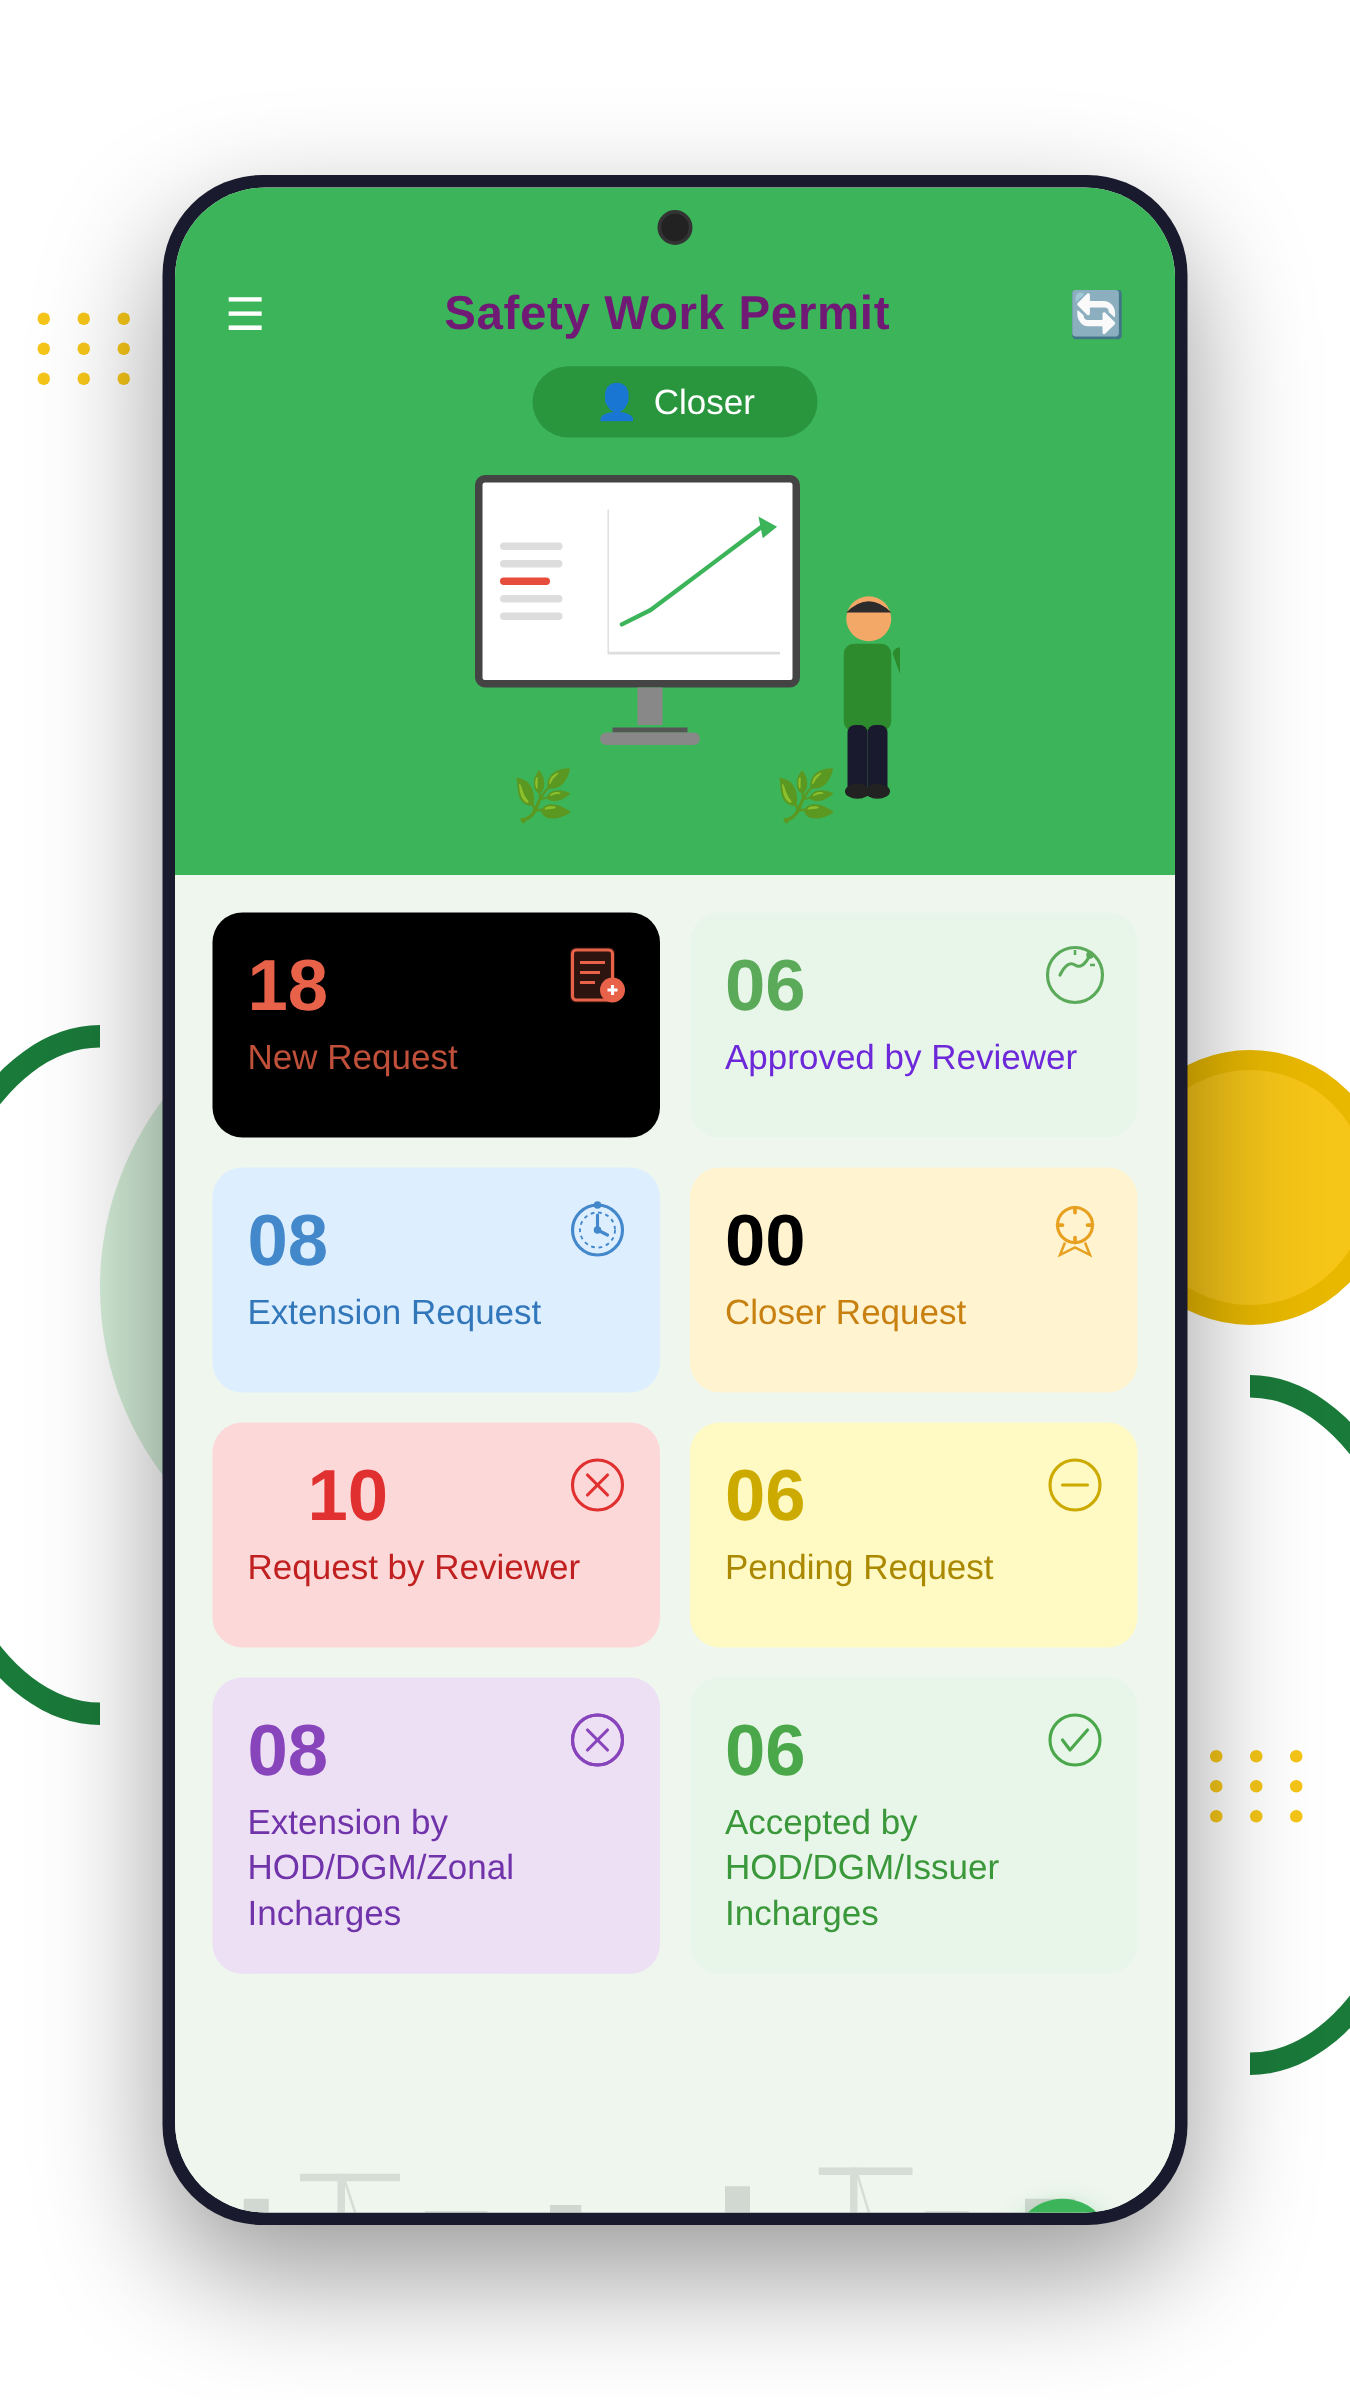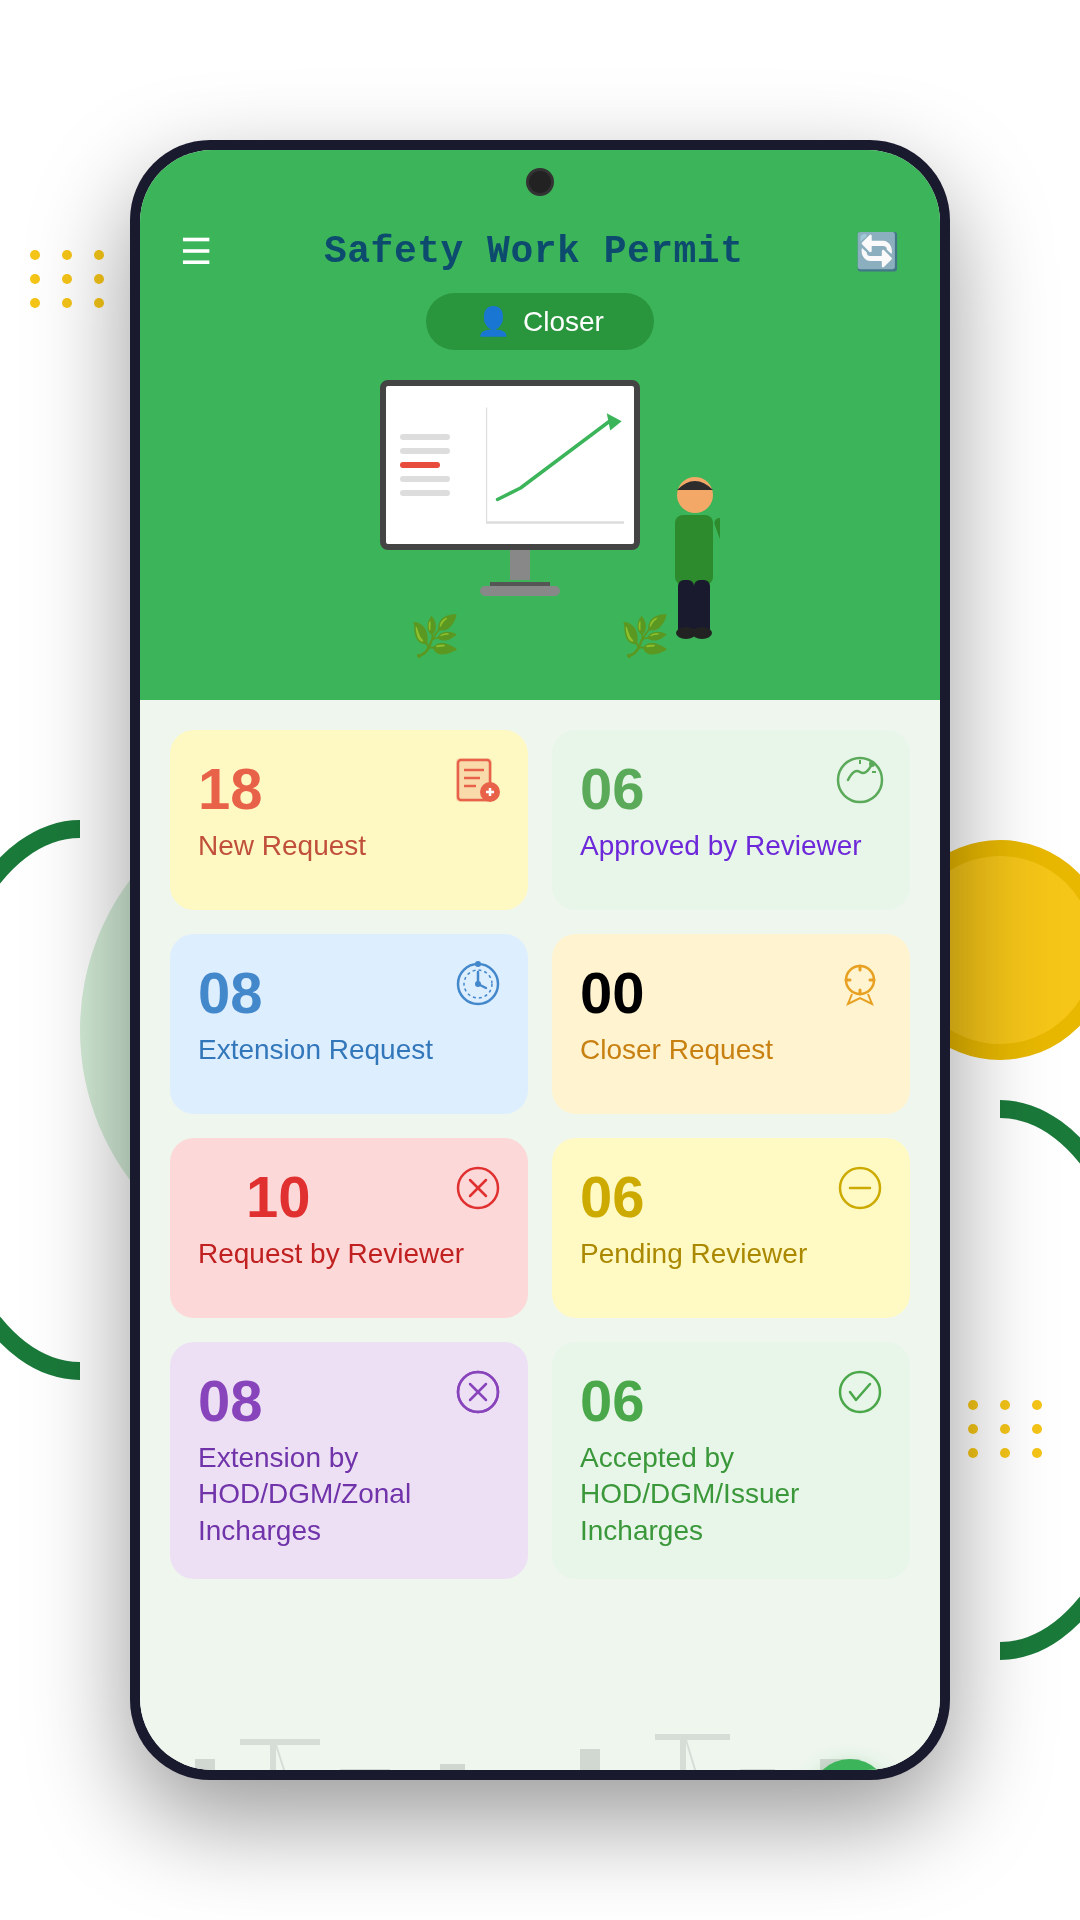--- a/index.html
+++ b/index.html
@@ -150,23 +150,22 @@
 
     .menu-icon {
       font-size: 36px;
       color: white;
       cursor: pointer;
     }
 
     .header-title {
       font-size: 38px;
       font-weight: 700;
-      color: #0c4a6e;
+      color: #701a75;
       letter-spacing: 0.5px;
-      font-family: Liberation Mono, monospace;
     }
 
     .refresh-icon {
       font-size: 36px;
       color: white;
       cursor: pointer;
     }
 
     .role-badge {
       background: rgba(0,80,0,0.3);
@@ -306,21 +305,21 @@
 
     .card-icon {
       position: absolute;
       top: 24px;
       right: 24px;
       font-size: 48px;
     }
 
     
     .card-pink {
-      background: #fef9c3;
+      background: #000000;
     }
     .card-pink .card-number { color: #e8624a; }
     .card-pink .card-label { color: #c0503a; }
     .card-pink .card-icon { color: #e8624a; }
 
     .card-green-light {
       background: #e8f5e9;
     }
     .card-green-light .card-number { color: #5aaa5a; }
     .card-green-light .card-label { color: #6d28d9; }
@@ -572,21 +571,21 @@
               <svg width="52" height="52" viewBox="0 0 52 52" fill="none" xmlns="http://www.w3.org/2000/svg">
                 <circle cx="26" cy="26" r="20" stroke="#e03030" stroke-width="2.5" fill="none"></circle>
                 <line x1="18" y1="18" x2="34" y2="34" stroke="#e03030" stroke-width="2.5" stroke-linecap="round"></line>
                 <line x1="34" y1="18" x2="18" y2="34" stroke="#e03030" stroke-width="2.5" stroke-linecap="round"></line>
               </svg>
             </div>
           </div>
 
           <div class="card card-yellow">
             <span class="card-number">06</span>
-            <span class="card-label">Pending Reviewer</span>
+            <span class="card-label">Pending Request</span>
             <div class="card-icon">
               <svg width="52" height="52" viewBox="0 0 52 52" fill="none" xmlns="http://www.w3.org/2000/svg">
                 <circle cx="26" cy="26" r="20" stroke="#ccaa00" stroke-width="2.5" fill="none"></circle>
                 <line x1="16" y1="26" x2="36" y2="26" stroke="#ccaa00" stroke-width="2.5" stroke-linecap="round"></line>
               </svg>
             </div>
           </div>
 
           <div class="card card-purple">
             <span class="card-number">08</span>

